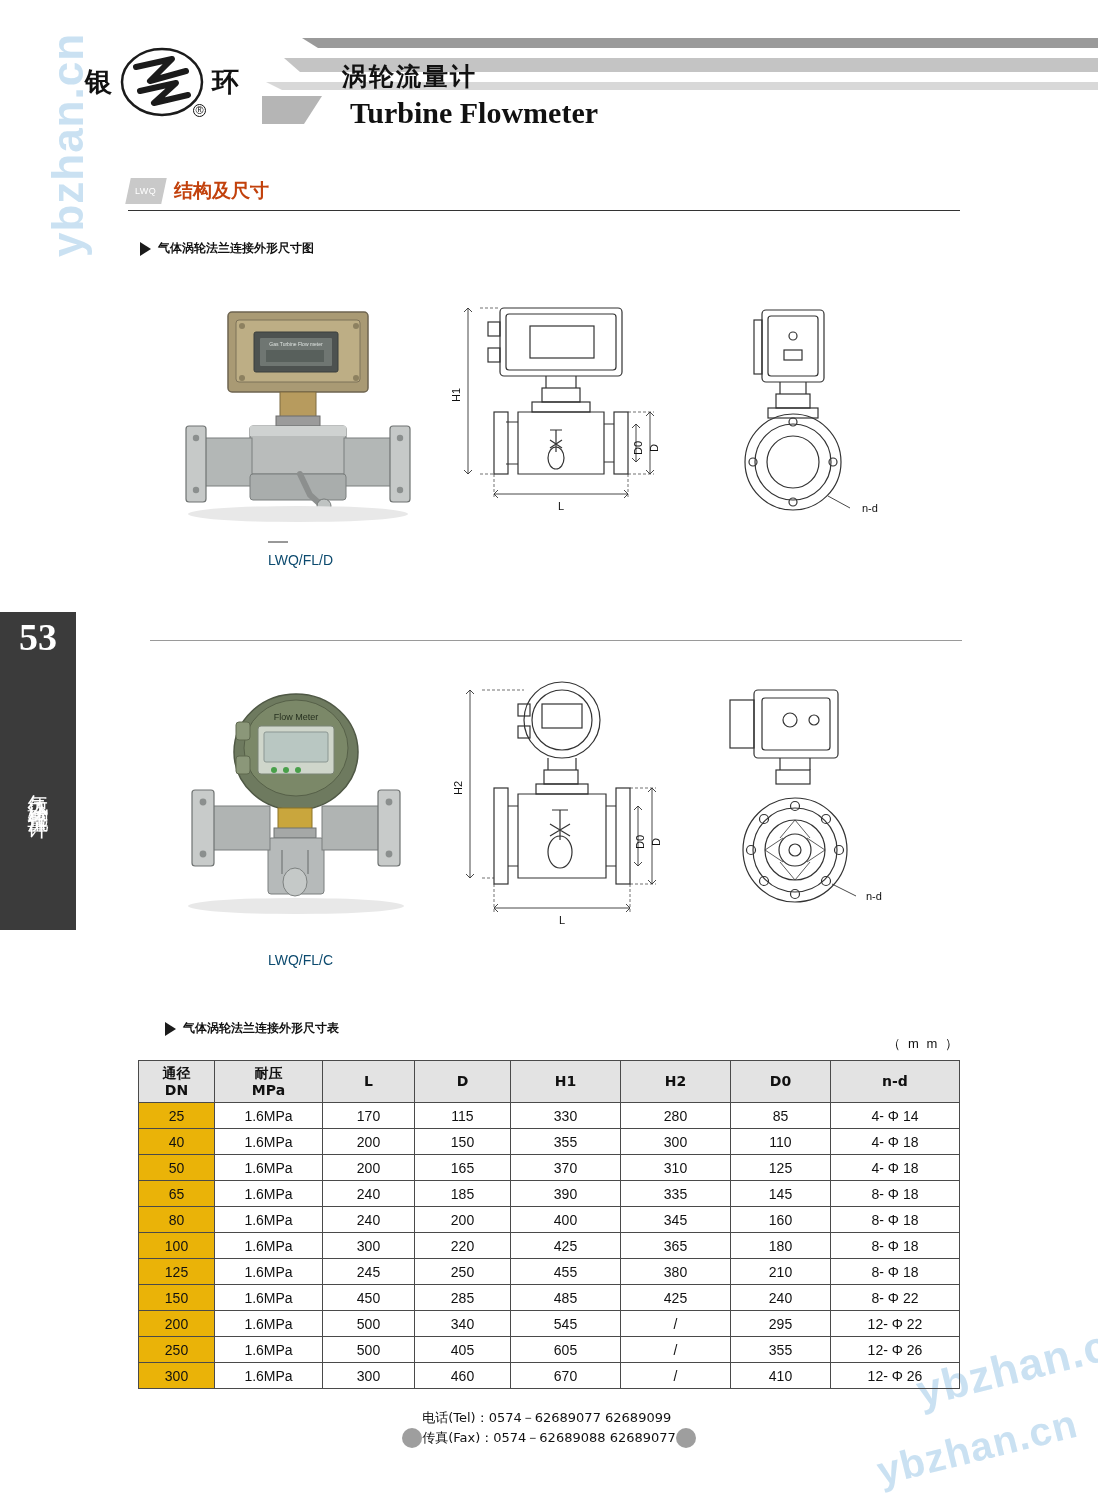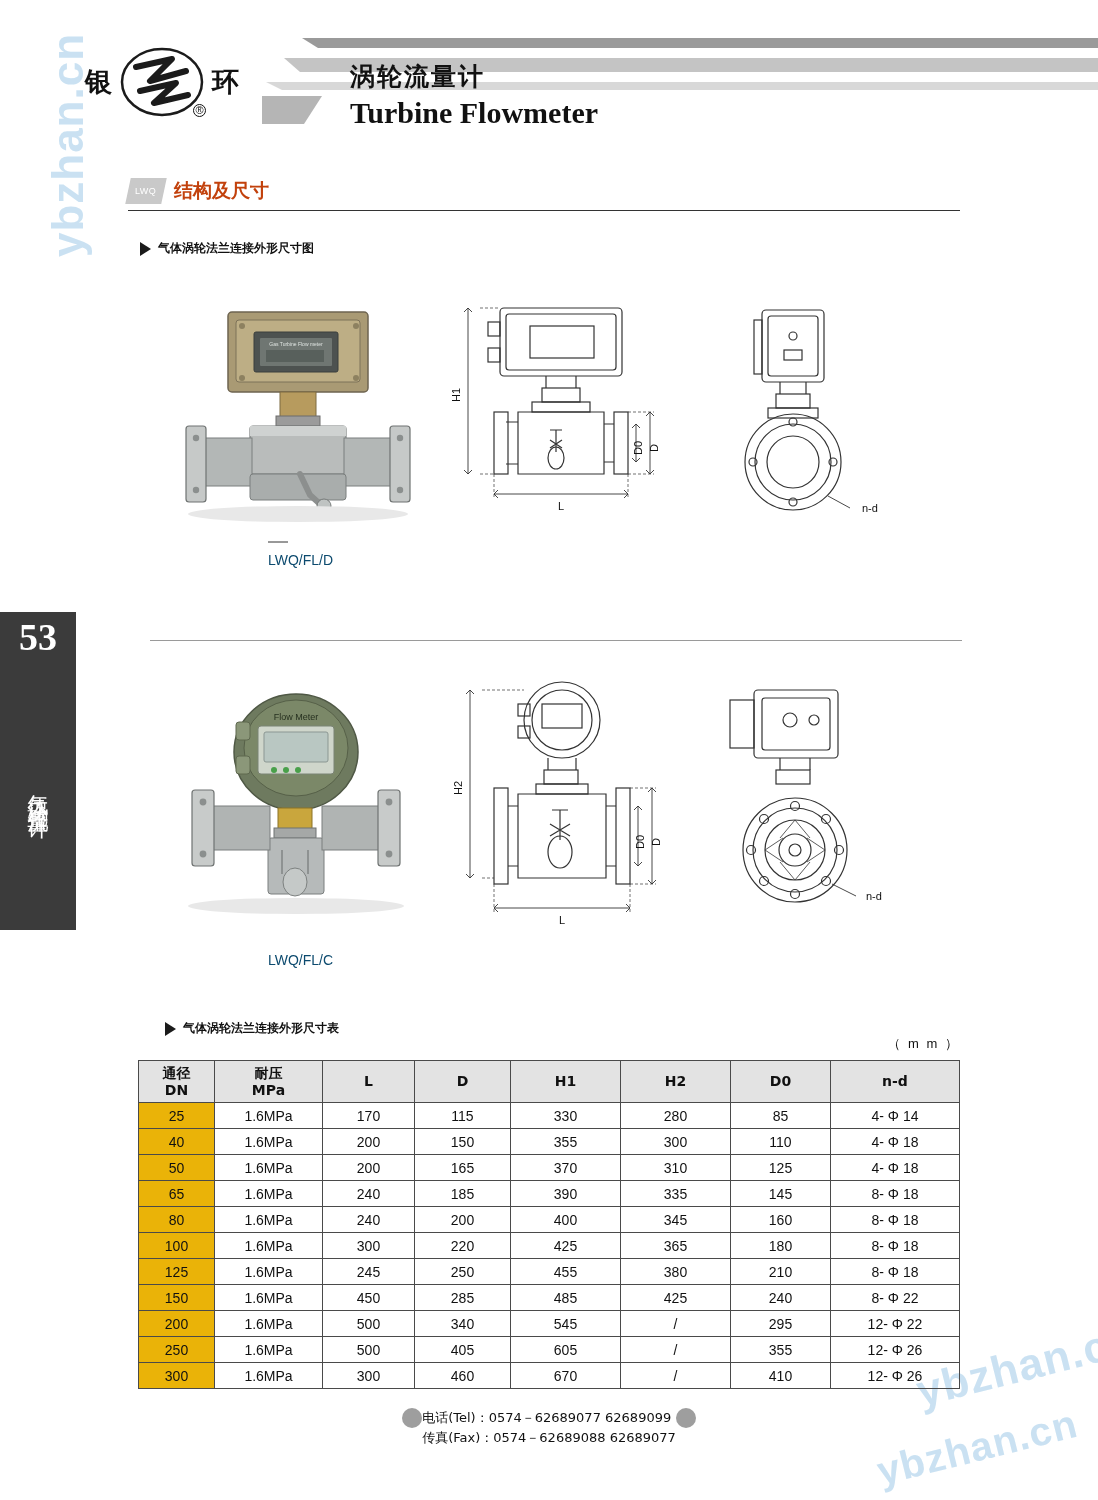--- a/index.html
+++ b/index.html
@@ -49,21 +49,21 @@
     border:1px solid #111; border-radius:50%;
     width:13px; height:13px; line-height:11px; text-align:center;
   }
   .title-band {
     position:absolute; left:262px; top:38px; right:0; height:92px;
   }
   .band-shape {
     position:absolute; left:0; top:0; width:100%; height:92px;
   }
   .title-cn {
-    position:absolute; left:350px; top:60px;
+    position:absolute; left:342px; top:60px;
     font-size:25px; font-weight:bold; color:#111;
     font-family:"DejaVu Sans", sans-serif;
     letter-spacing:2px;
   }
   .title-en {
     position:absolute; left:350px; top:96px;
     font-size:30px; font-weight:bold; color:#111;
     font-family:"Liberation Serif", serif;
     letter-spacing:0px;
   }
@@ -128,21 +128,21 @@
     text-align:center;
     font-size:14px;
     color:#111;
     height:26px;
   }
   table.dim thead th { background:#e3e3e3; font-weight:bold; height:42px; line-height:1.15; font-family:"DejaVu Sans", sans-serif;}
   table.dim td.dn { background:#eab308; }
   
   .footer {
     position:absolute; left:0; right:0; top:1408px;
-    display:flex; justify-content:center; align-items:flex-start; 
+    display:flex; justify-content:center; align-items:flex-end; 
   }
   .dot { width:20px;height:20px;border-radius:50%;background:#9e9e9e; }
   .foot-lines { font-size:13px; color:#111; line-height:1.55; font-family:"DejaVu Sans", sans-serif;}
   
   .dim-text { font-family:"Liberation Sans", sans-serif; font-size:11px; fill:#111; }
 </style>
 </head>
 <body>
 
 <div class="wm wm-left">ybzhan.cn</div>

